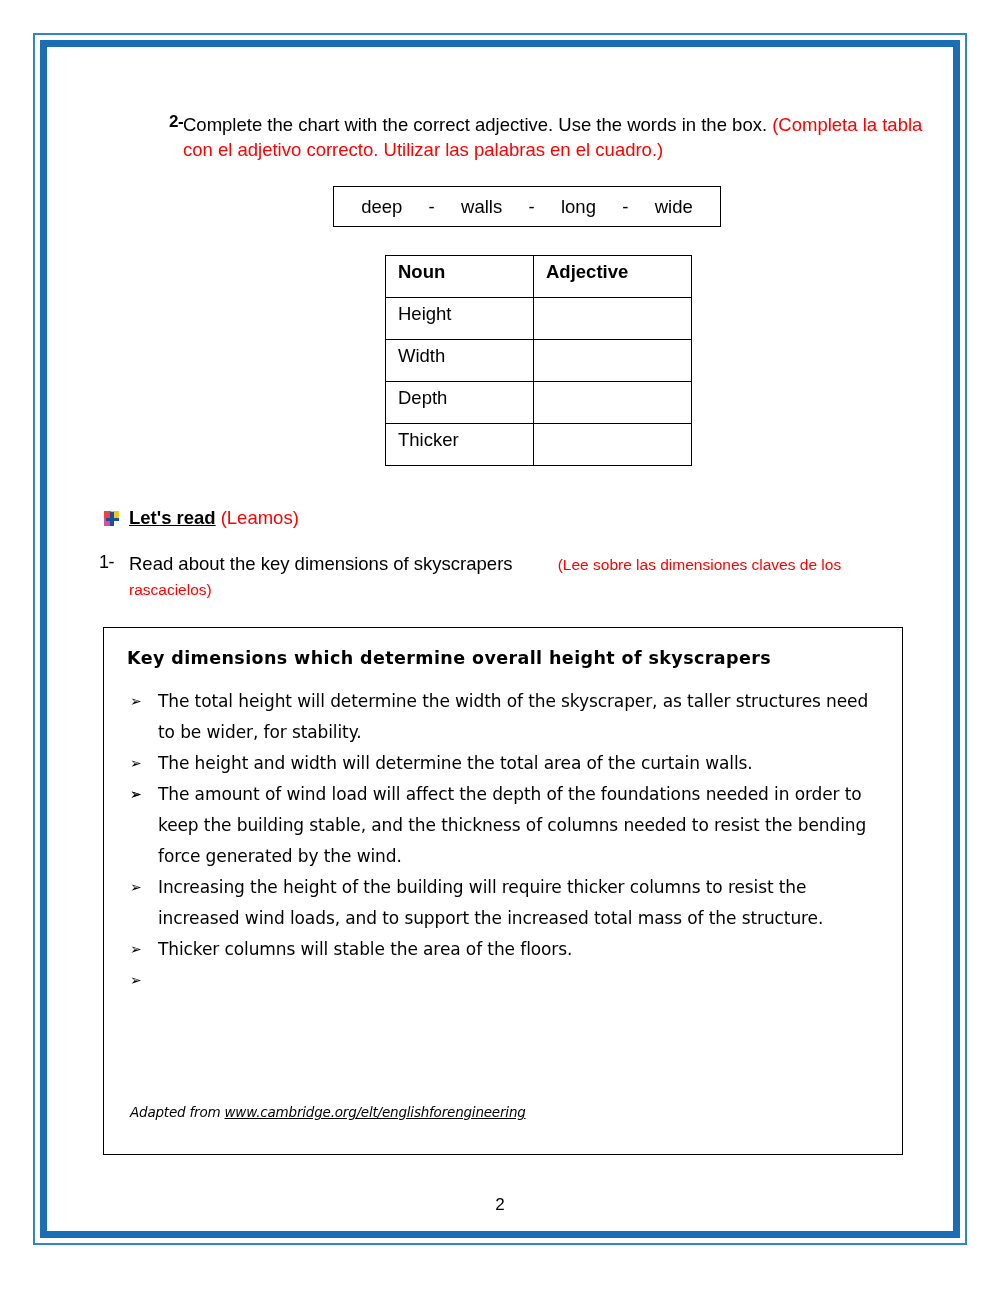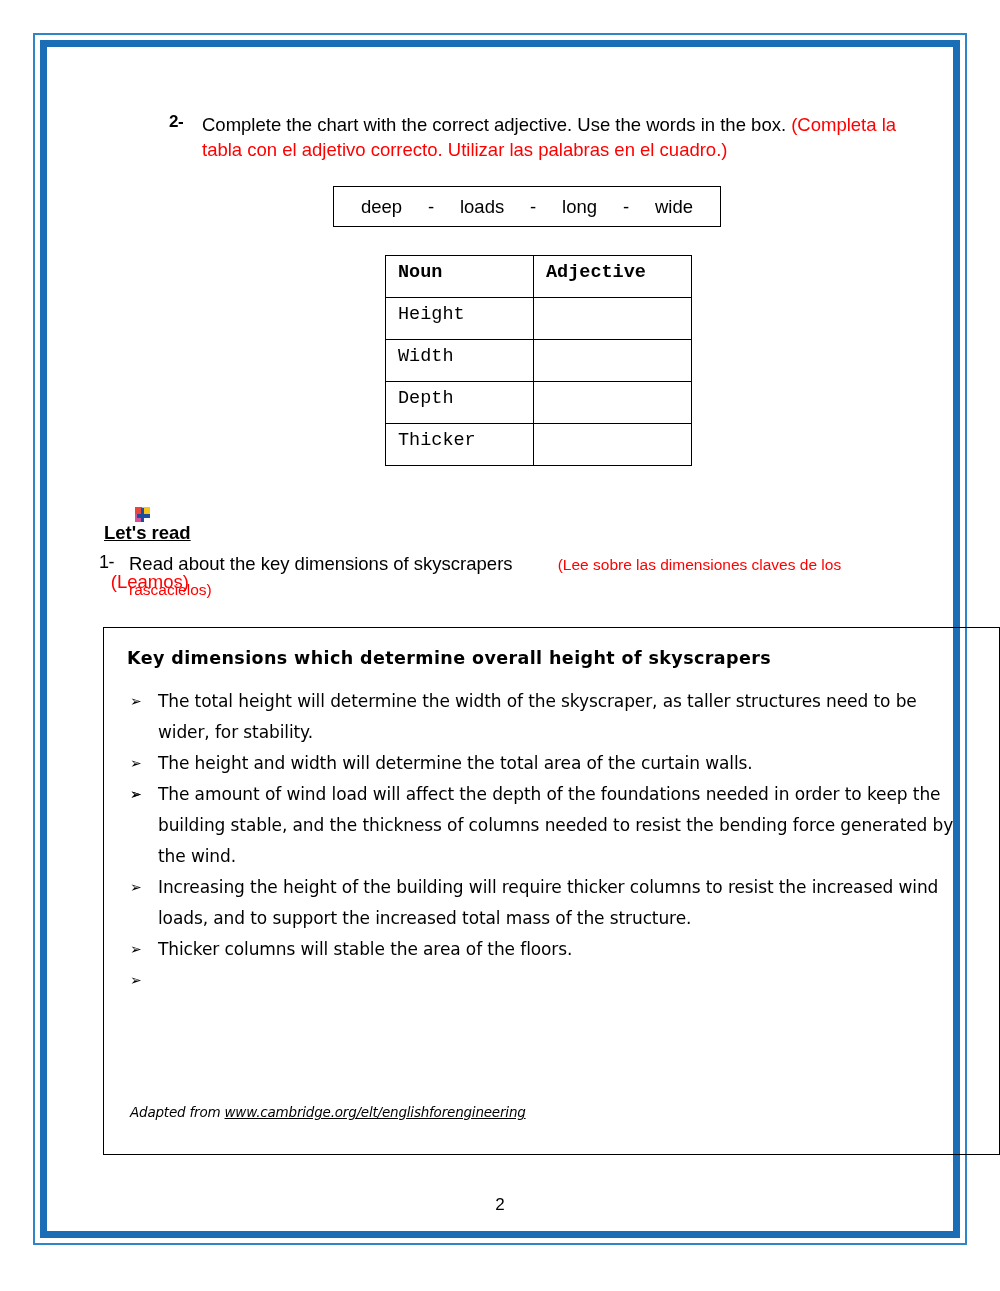--- a/index.html
+++ b/index.html
@@ -54,21 +54,21 @@
   }
   .ex-number {
     position: absolute;
     left: 0;
     top: 0;
     font-size: 17px;
     font-weight: bold;
     letter-spacing: -0.5px;
   }
   .ex-text {
-    margin-left: 33px;
+    margin-left: 14px;
     font-size: 18.5px;
     line-height: 25px;
   }
   .es {
     color: #FF0000;
   }
 
   
   .word-bank {
     position: absolute;
@@ -95,35 +95,33 @@
   }
   .noun-table td, .noun-table th {
     border: 1.3px solid #000000;
     height: 42px;
     vertical-align: middle;
     padding: 0 0 9px 12px;
     font-size: 18.5px;
     font-weight: normal;
     text-align: left;
     box-sizing: border-box;
-    font-family: Liberation Mono, monospace;
   }
   .noun-table th { font-weight: bold; }
   .col-noun { width: 148px; }
   .col-adj  { width: 158px; }
 
   
   .lets-read {
     position: absolute;
     left: 57px;
     top: 460px;
     display: flex;
     align-items: center;
     font-size: 18.5px;
-    flex-direction: column;
   }
   .bullet-icon {
     width: 15px;
     height: 15px;
     position: relative;
     margin-right: 10px;
     flex: none;
   }
   .bullet-icon i {
     position: absolute;
@@ -131,21 +129,21 @@
   }
   .bi-red    { left: 0;   top: 0;   width: 7px; height: 7px; background: #E8453C; }
   .bi-yellow { left: 7px; top: 0;   width: 8px; height: 7px; background: #F5C518; }
   .bi-magenta{ left: 0;   top: 7px; width: 7px; height: 8px; background: #D94F9A; }
   .bi-vbar   { left: 6px; top: 1px; width: 3.5px; height: 14px; background: #1B4F9C; }
   .bi-hbar   { left: 2px; top: 7px; width: 13px; height: 3.5px; background: #1B4F9C; }
   .lr-label {
     font-weight: bold;
     text-decoration: underline;
   }
-  .lr-es { color: #FF0000; margin-left: 5px; margin-top: 27px; }
+  .lr-es { color: #FF0000; margin-left: 5px; }
 
   
   .item1 {
     position: absolute;
     left: 52px;
     top: 505px;
     width: 810px;
   }
   .item1 .ex-number { font-weight: normal; font-size: 18px; }
   .item1 .ex-text {
@@ -153,21 +151,21 @@
     font-size: 18.5px;
     line-height: 24px;
   }
   .item1 .es { font-size: 15.5px; margin-left: 40px; }
 
   
   .reading-box {
     position: absolute;
     left: 56px;
     top: 580px;
-    width: 897px;
+    width: 800px;
     height: 528px;
     border: 1.3px solid #000000;
     box-sizing: border-box;
     font-family: "DejaVu Sans", sans-serif;
   }
   .reading-title {
     margin: 20px 0 0 23px;
     font-size: 17.5px;
     font-weight: bold;
     letter-spacing: 0.4px;
@@ -223,21 +221,21 @@
     <span class="ex-number">2-</span>
     <div class="ex-text">
       <span>Complete the chart with the correct adjective. Use the words in the box.</span>
       <span class="es">(Completa la tabla con el adjetivo correcto. Utilizar las palabras en el cuadro.)</span>
     </div>
   </div>
 
   <div class="word-bank">
     <span>deep</span>
     <span>-</span>
-    <span>loads</span>
+    <span>walls</span>
     <span>-</span>
     <span>long</span>
     <span>-</span>
     <span>wide</span>
   </div>
 
   <table class="noun-table">
     <tbody>
       <tr>
         <th class="col-noun">Noun</th>

